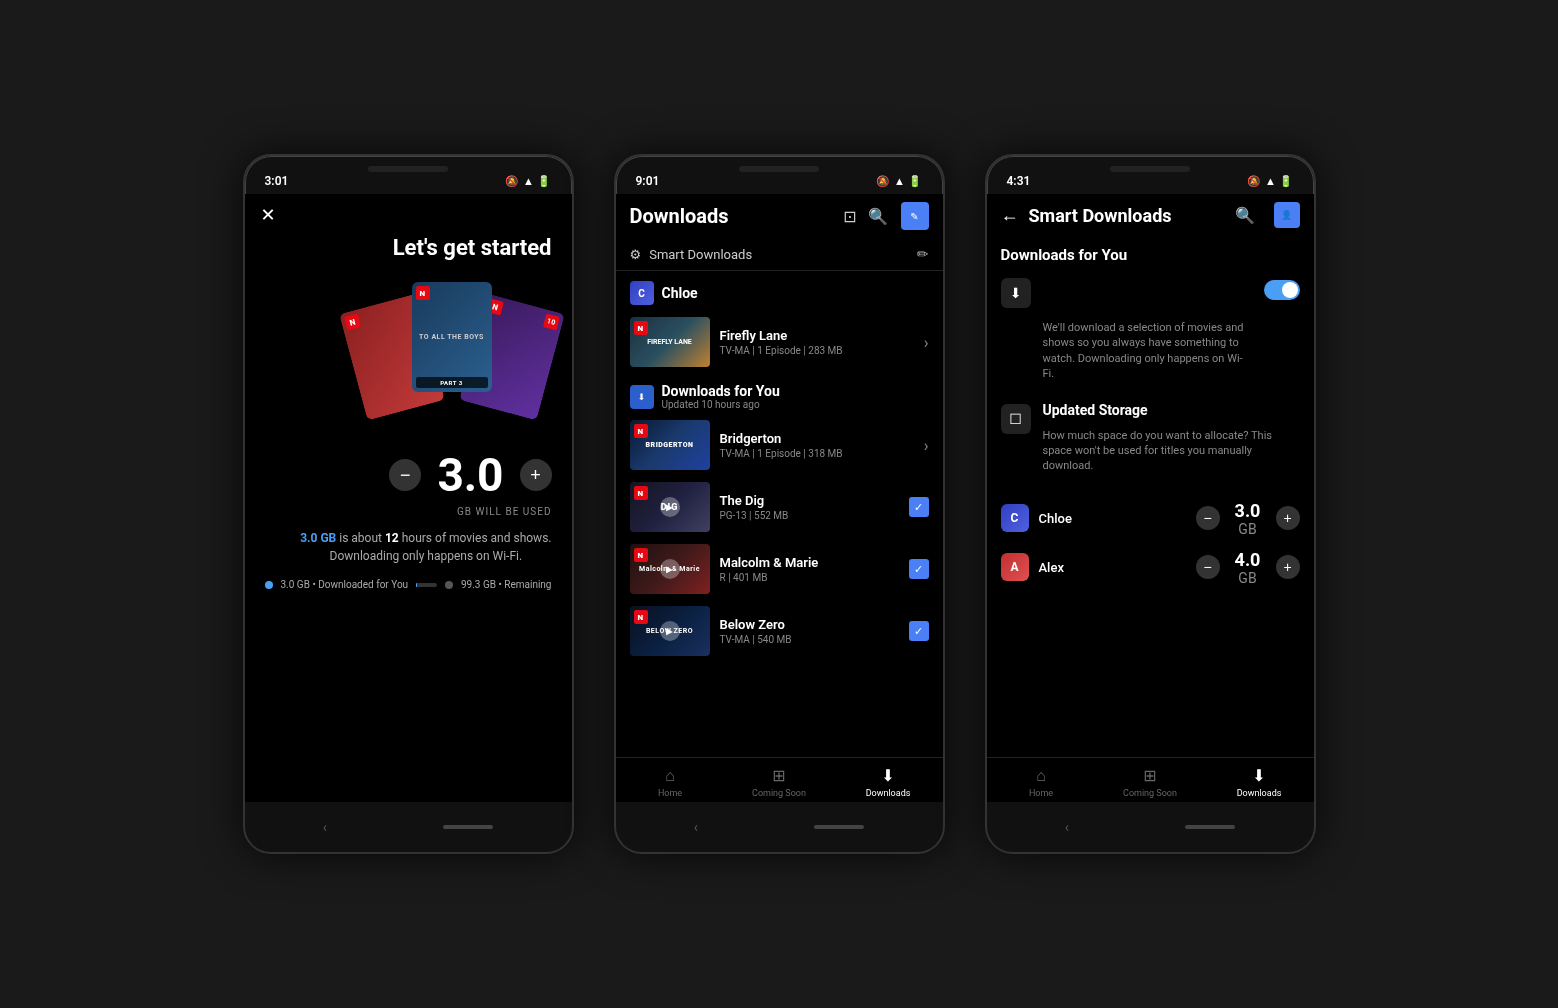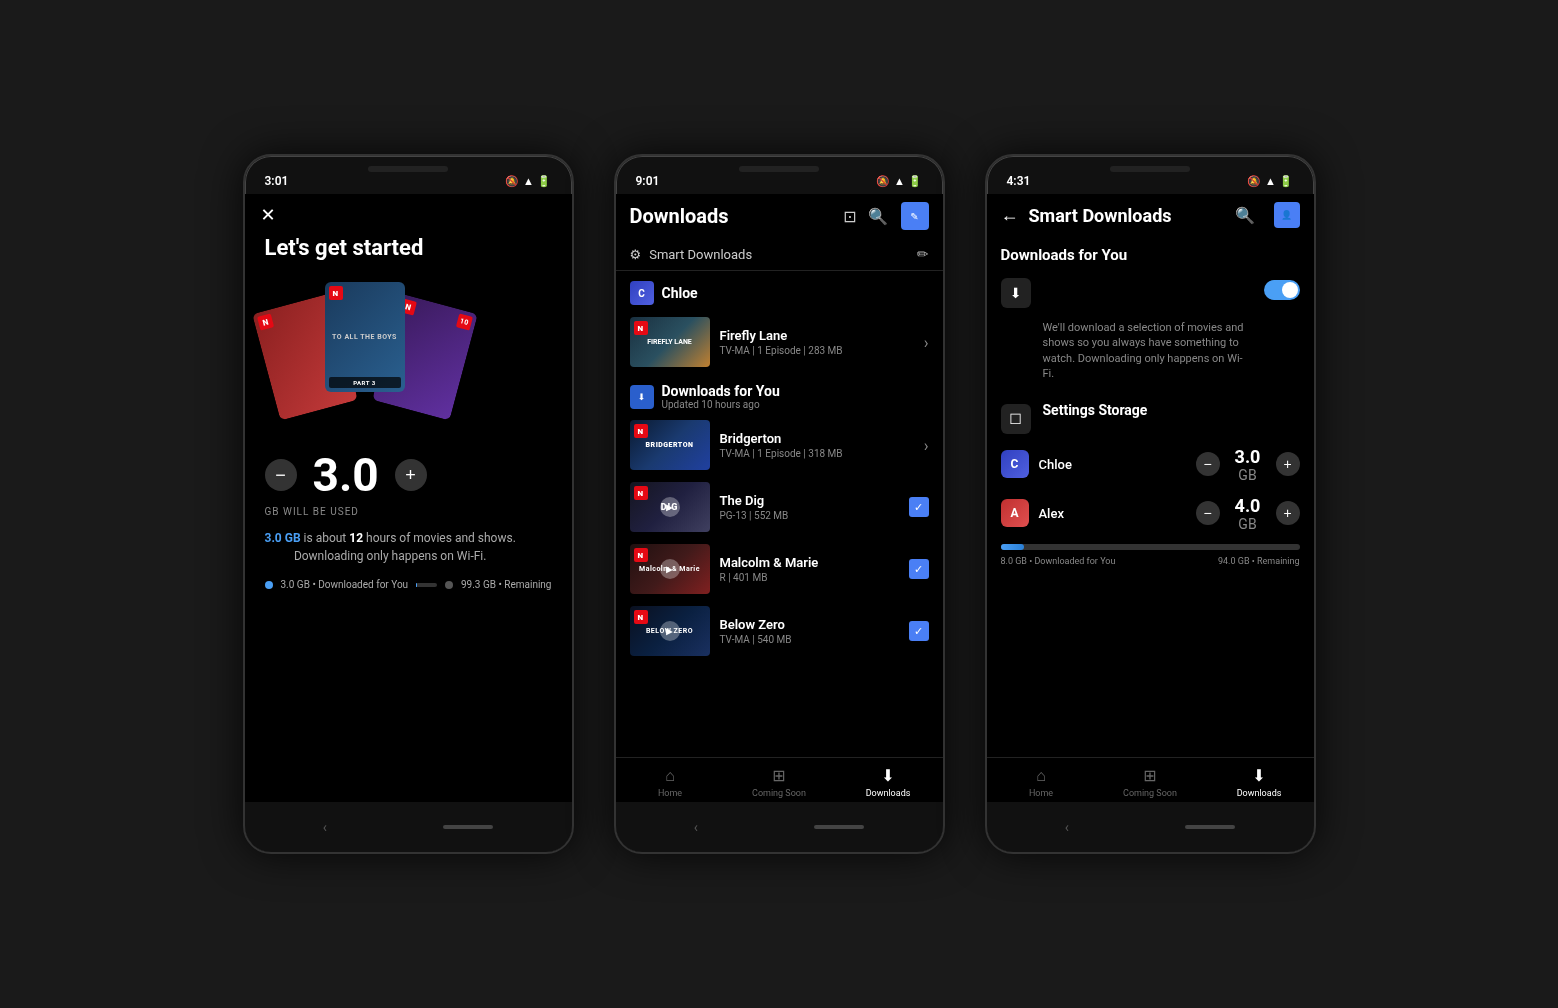--- a/index.html
+++ b/index.html
@@ -97,21 +97,21 @@
     }
     .s1-close {
       font-size: 18px;
       color: #fff;
       cursor: pointer;
     }
     .s1-body {
       flex: 1;
       display: flex;
       flex-direction: column;
-      align-items: flex-start;
+      align-items: flex-end;
       padding: 0 20px;
       text-align: center;
     }
     .s1-title {
       font-size: 22px;
       font-weight: 700;
       margin-bottom: 12px;
     }
     .s1-desc {
       font-size: 12px;
@@ -824,21 +824,22 @@
           </div>
           <div class="s3-toggle">
             <div class="s3-toggle-knob"></div>
           </div>
         </div>
 
         <div class="s3-storage-section">
           <div style="display:flex;align-items:flex-start;gap:12px;margin-bottom:12px">
             <div class="s3-option-icon">☐</div>
             <div>
-              <div class="s3-storage-title">Settings Storage</div>
+              <div class="s3-storage-title">Updated Storage</div>
+              <div class="s3-storage-desc">How much space do you want to allocate? This space won't be used for titles you manually download.</div>
             </div>
           </div>
 
           <div class="s3-user-row">
             <div class="s3-user-avatar chloe-avatar" style="background:linear-gradient(135deg,#3040c0,#5060e0);border-radius:6px;display:flex;align-items:center;justify-content:center;font-size:12px;color:#fff;font-weight:700">C</div>
             <span class="s3-user-name">Chloe</span>
             <div class="s3-stepper">
               <button class="s3-stepper-btn">−</button>
               <div class="s3-stepper-val">
                 <div class="s3-stepper-num">3.0</div>
@@ -854,29 +855,20 @@
             <div class="s3-stepper">
               <button class="s3-stepper-btn">−</button>
               <div class="s3-stepper-val">
                 <div class="s3-stepper-num">4.0</div>
                 <div class="s3-stepper-unit">GB</div>
               </div>
               <button class="s3-stepper-btn">+</button>
             </div>
           </div>
 
-          <div class="s3-storage-bar-container">
-            <div class="s3-bar-track">
-              <div class="s3-bar-fill"></div>
-            </div>
-            <div class="s3-bar-labels">
-              <span>8.0 GB • Downloaded for You</span>
-              <span>94.0 GB • Remaining</span>
-            </div>
-          </div>
         </div>
       </div>
       <div class="s3-bottom-nav">
         <div class="nav-item">
           <span class="nav-icon">⌂</span>
           <span>Home</span>
         </div>
         <div class="nav-item">
           <span class="nav-icon">⊞</span>
           <span>Coming Soon</span>

